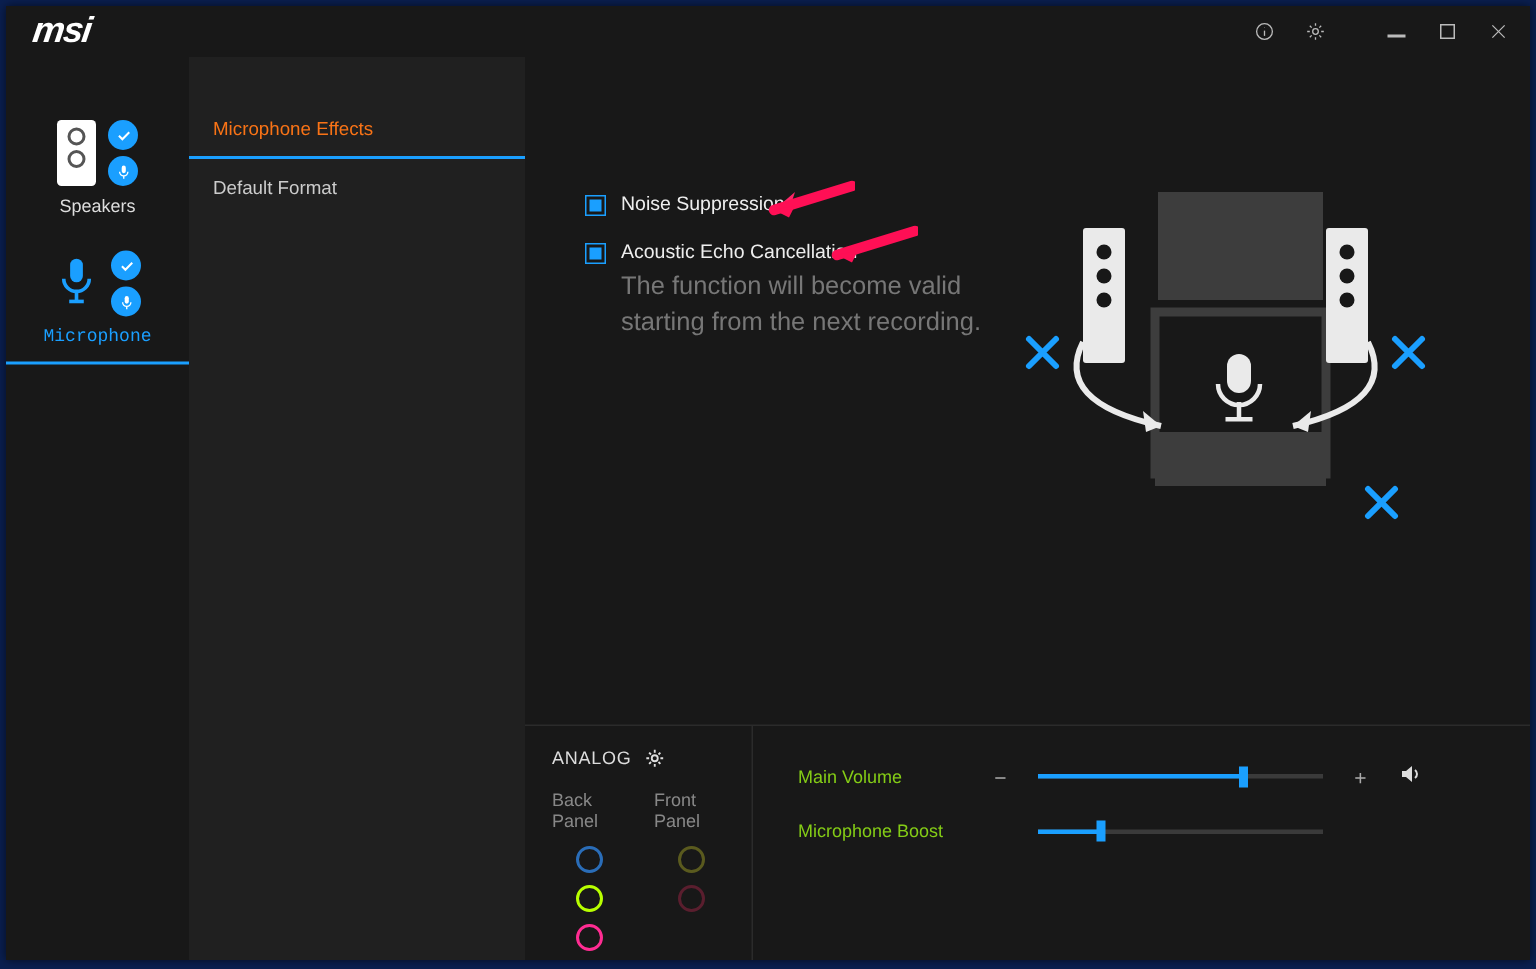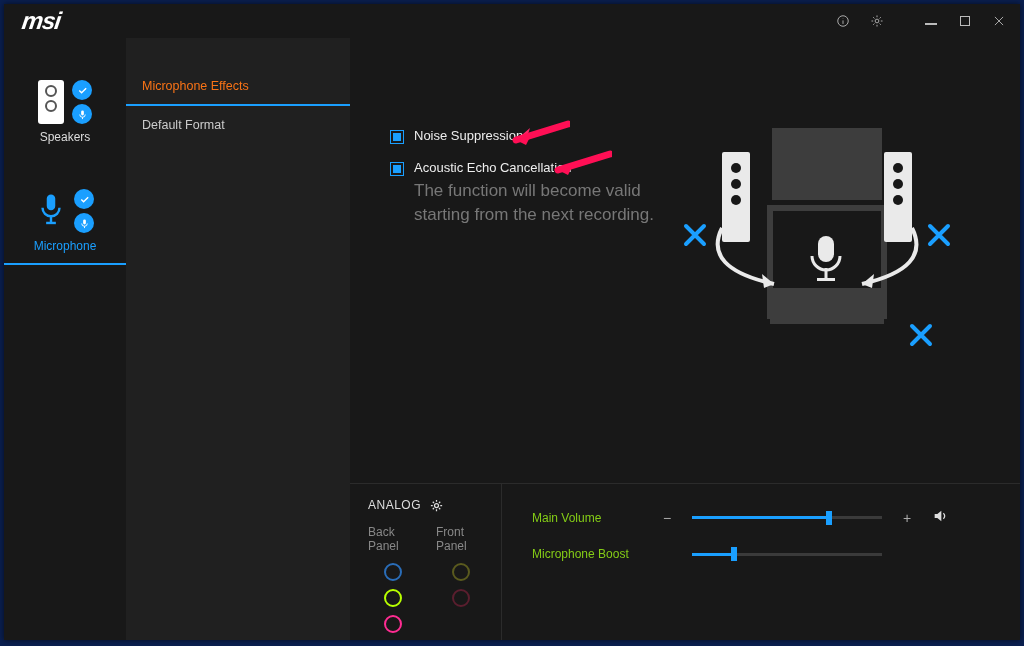--- a/index.html
+++ b/index.html
@@ -56,33 +56,32 @@
     flex: 1;
     display: flex;
     min-height: 0;
   }
   .devcol {
     width: 122px;
     padding-top: 30px;
     display: flex;
     flex-direction: column;
     align-items: center;
-    gap: 22px;
   }
   .dev-item {
     width: 100%;
     display: flex;
     flex-direction: column;
     align-items: center;
     padding: 12px 0 10px;
     gap: 6px;
     border-bottom: 1px solid transparent;
     position: relative;
   }
-  .dev-item.active { border-bottom: 2px solid #1a9fff; }
+  .dev-item.active { border-bottom: 2px solid #1a9fff; font-family: Liberation Mono, monospace; }
   .dev-icon-wrap { display: flex; align-items: center; gap: 8px; }
   .dev-label { font-size: 12px; color: #ddd; }
   .dev-item.active .dev-label { color: #1a9fff; }
   .badge-col { display: flex; flex-direction: column; gap: 4px; }
   .badge {
     width: 20px; height: 20px; border-radius: 50%;
     background: #1a9fff;
     display: flex; align-items: center; justify-content: center;
     color: #fff; font-size: 12px;
   }

